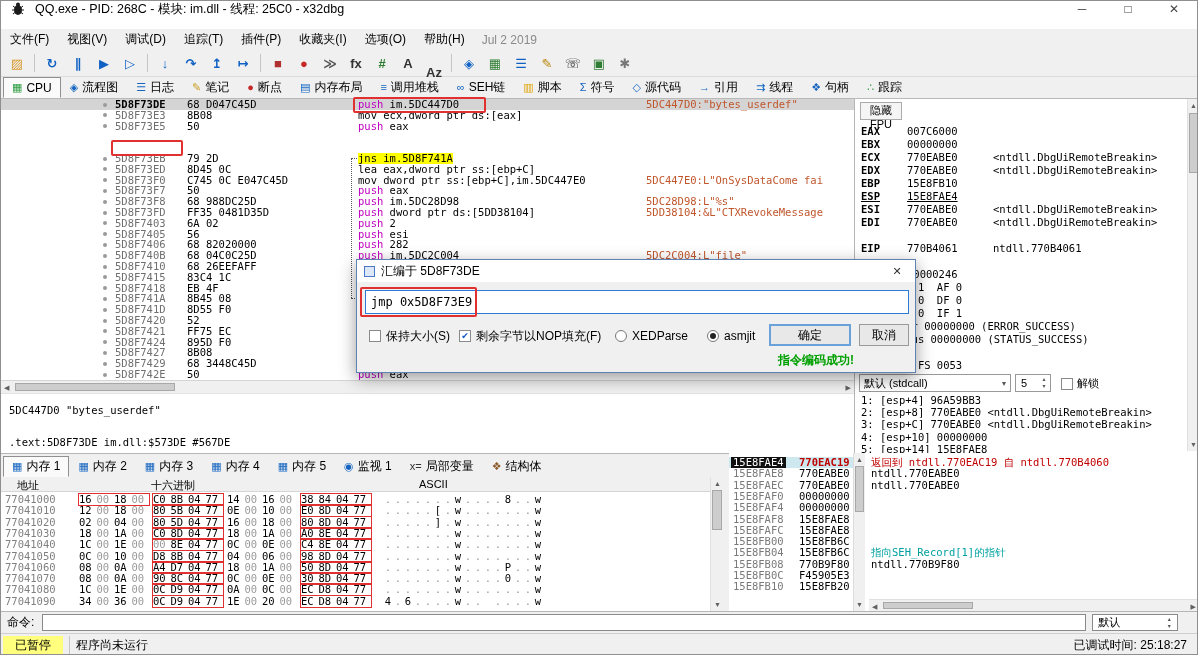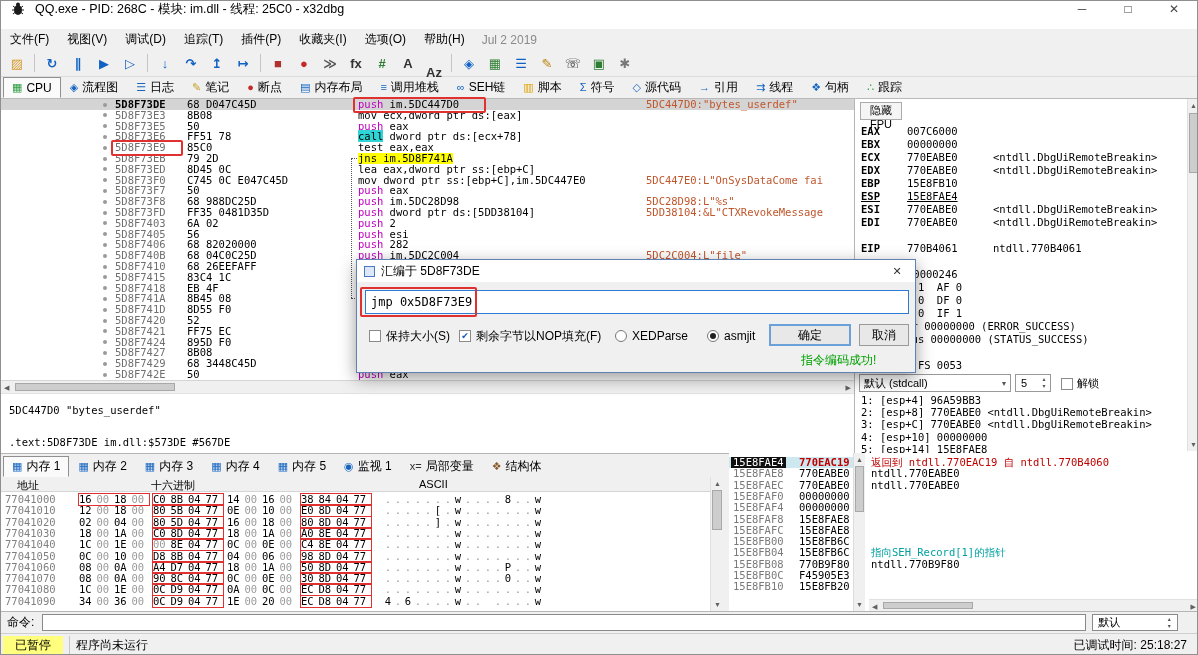--- a/index.html
+++ b/index.html
@@ -133,21 +133,21 @@
 .dlg-title{position:absolute;left:0;top:0;width:100%;height:22px;background:#fff;display:flex;align-items:center;padding:0 7px;gap:6px}
 .dlg-ico{width:11px;height:11px;border:1px solid #4a78c8;background:#dce8f8;flex:0 0 auto}
 .dlg-close{margin-left:auto;color:#333;font-size:11px;width:22px;text-align:center}
 #asm-input{position:absolute;left:8px;top:30px;width:544px;height:24px;border:1px solid #2e7bd6;background:#fff;font:12px "DejaVu Sans Mono",monospace;padding:0 5px;color:#000}
 .dlgrow{position:absolute;top:68px;height:16px;display:flex;align-items:center;gap:5px;white-space:nowrap}
 #cb1{left:12px}#cb2{left:102px}#r1{left:258px}#r2{left:350px}
 .radio{width:12px;height:12px;border:1px solid #777;border-radius:50%;background:#fff;display:inline-flex;align-items:center;justify-content:center;flex:0 0 auto}
 .radio.sel::after{content:"";width:6px;height:6px;border-radius:50%;background:#222}
 #okbtn{position:absolute;left:412px;top:64px;width:82px;height:22px;background:#e8e8e8;border:2px solid #6aa1d8;font-size:12px;font-family:inherit}
 #cancelbtn{position:absolute;left:502px;top:64px;width:50px;height:22px;background:#e8e8e8;border:1px solid #9a9a9a;font-size:12px;font-family:inherit}
-#dlgstatus{position:absolute;left:444px;top:92px;color:#00a000;font-weight:normal}
+#dlgstatus{position:absolute;left:421px;top:92px;color:#00a000;font-weight:bold}
 
 
 .annbox{position:absolute;border:2px solid #e03030;border-radius:2px;z-index:40;pointer-events:none}
 #ann-push{left:352px;top:96px;width:133px;height:16px}
 #ann-addr{left:110px;top:139px;width:72px;height:16px}
 #ann-input{left:3px;top:27px;width:117px;height:30px;z-index:60}
 </style>
 </head>
 <body>
 
@@ -313,22 +313,20 @@
       <span class="tab">
         <span class="tabico" style="color: rgb(47, 158, 68);">∴</span>
         <span class="tablabel">跟踪</span>
       </span>
     </div>
 
   <div id="disasm">
       <div class="drow dsel" style="top: 0px;"><span class="ddot"></span><span class="daddr strong">5D8F73DE</span><span class="dbytes">68 D047C45D</span><span class="dtext"><span class="mn mn-push">push</span><span class="ops"> im.5DC447D0</span></span><span class="dcmt">5DC447D0:"bytes_userdef"</span></div>
       <div class="drow" style="top: 10.8px;"><span class="ddot"></span><span class="daddr">5D8F73E3</span><span class="dbytes">8B08</span><span class="dtext"><span class="mn mn-plain">mov</span><span class="ops"> ecx,dword ptr ds:[eax]</span></span></div>
       <div class="drow" style="top: 21.6px;"><span class="ddot"></span><span class="daddr">5D8F73E5</span><span class="dbytes">50</span><span class="dtext"><span class="mn mn-push">push</span><span class="ops"> eax</span></span></div>
-      <div class="drow" style="top: 32.4px;"><span class="ddot"></span><span class="daddr">5D8F73E6</span><span class="dbytes">FF51 78</span><span class="dtext"><span class="mn mn-call">call</span><span class="ops"> dword ptr ds:[ecx+78]</span></span></div>
-      <div class="drow" style="top: 43.2px;"><span class="ddot"></span><span class="daddr">5D8F73E9</span><span class="dbytes">85C0</span><span class="dtext"><span class="mn mn-plain">test</span><span class="ops"> eax,eax</span></span></div>
       <div class="drow" style="top: 54px;"><span class="ddot"></span><span class="daddr">5D8F73EB</span><span class="dbytes">79 2D</span><span class="dtext tjump"><span class="mn mn-jump">jns</span><span class="ops"> im.5D8F741A</span></span></div>
       <div class="drow" style="top: 64.8px;"><span class="ddot"></span><span class="daddr">5D8F73ED</span><span class="dbytes">8D45 0C</span><span class="dtext"><span class="mn mn-plain">lea</span><span class="ops"> eax,dword ptr ss:[ebp+C]</span></span></div>
       <div class="drow" style="top: 75.6px;"><span class="ddot"></span><span class="daddr">5D8F73F0</span><span class="dbytes">C745 0C E047C45D</span><span class="dtext"><span class="mn mn-plain">mov</span><span class="ops"> dword ptr ss:[ebp+C],im.5DC447E0</span></span><span class="dcmt">5DC447E0:L"OnSysDataCome fai</span></div>
       <div class="drow" style="top: 86.4px;"><span class="ddot"></span><span class="daddr">5D8F73F7</span><span class="dbytes">50</span><span class="dtext"><span class="mn mn-push">push</span><span class="ops"> eax</span></span></div>
       <div class="drow" style="top: 97.2px;"><span class="ddot"></span><span class="daddr">5D8F73F8</span><span class="dbytes">68 988DC25D</span><span class="dtext"><span class="mn mn-push">push</span><span class="ops"> im.5DC28D98</span></span><span class="dcmt">5DC28D98:L"%s"</span></div>
       <div class="drow" style="top: 108px;"><span class="ddot"></span><span class="daddr">5D8F73FD</span><span class="dbytes">FF35 0481D35D</span><span class="dtext"><span class="mn mn-push">push</span><span class="ops"> dword ptr ds:[5DD38104]</span></span><span class="dcmt">5DD38104:&amp;L"CTXRevokeMessage</span></div>
       <div class="drow" style="top: 118.8px;"><span class="ddot"></span><span class="daddr">5D8F7403</span><span class="dbytes">6A 02</span><span class="dtext"><span class="mn mn-push">push</span><span class="ops"> 2</span></span></div>
       <div class="drow" style="top: 129.6px;"><span class="ddot"></span><span class="daddr">5D8F7405</span><span class="dbytes">56</span><span class="dtext"><span class="mn mn-push">push</span><span class="ops"> esi</span></span></div>
       <div class="drow" style="top: 140.4px; text-align: center;"><span class="ddot"></span><span class="daddr">5D8F7406</span><span class="dbytes">68 82020000</span><span class="dtext"><span class="mn mn-push">push</span><span class="ops"> 282</span></span></div>
       <div class="drow" style="top: 151.2px;"><span class="ddot"></span><span class="daddr">5D8F740B</span><span class="dbytes">68 04C0C25D</span><span class="dtext"><span class="mn mn-push">push</span><span class="ops"> im.5DC2C004</span></span><span class="dcmt">5DC2C004:L"file"</span></div>

